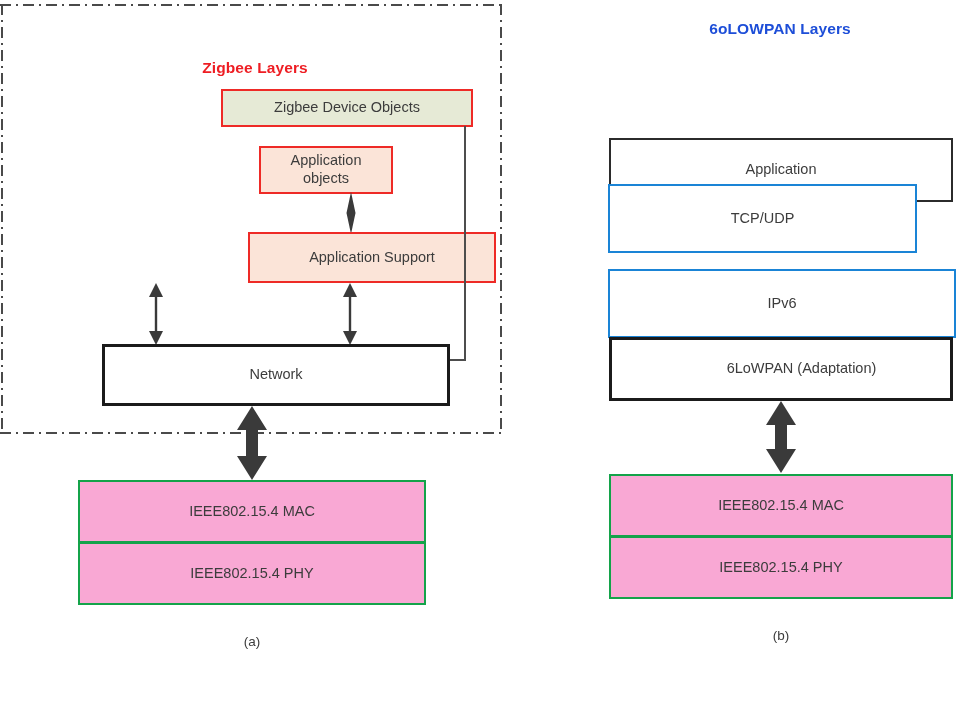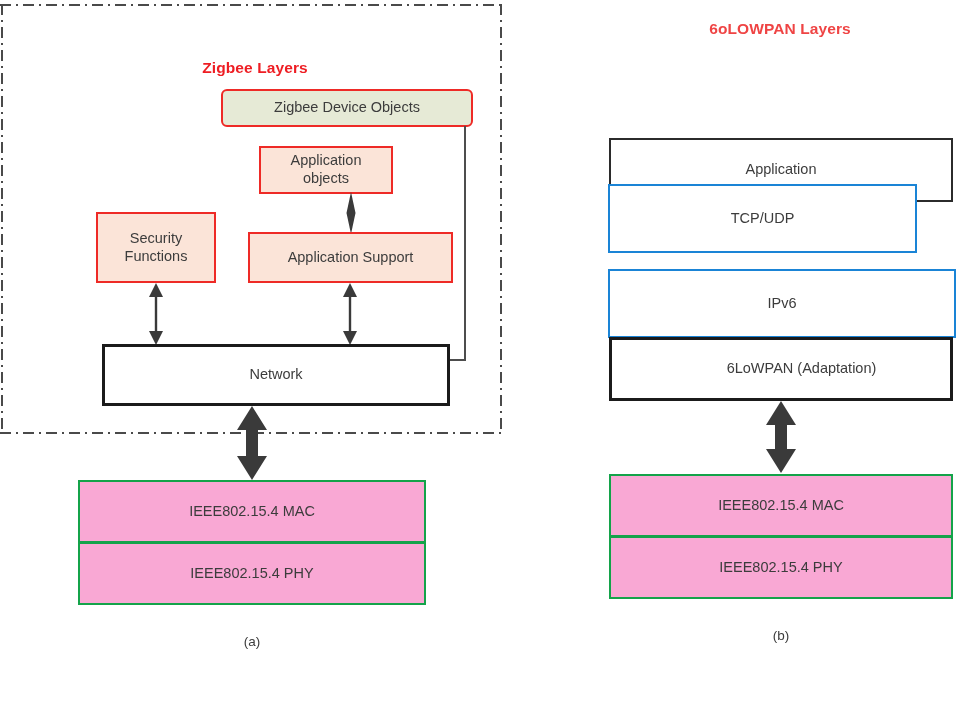--- a/index.html
+++ b/index.html
@@ -25,21 +25,21 @@
 
   
   .panel-title {
     font-size: 15.5px;
     font-weight: bold;
     text-align: center;
     letter-spacing: .1px;
     white-space: nowrap;
   }
   .title-zigbee { color: #ee1d23; margin-top: 36px; }
-  .title-6lowpan { color: #ef4444; }
+  .title-6lowpan { color: #1d4ed8; }
   .dd-edge { background: transparent; }
   .dd-h {
     background-image: repeating-linear-gradient(to right,
       #4a4a4a 0px, #4a4a4a 11px,
       rgba(0,0,0,0) 11px, rgba(0,0,0,0) 16px,
       #4a4a4a 16px, #4a4a4a 18px,
       rgba(0,0,0,0) 18px, rgba(0,0,0,0) 23px);
     height: 1.7px;
   }
   .dd-v {
@@ -104,41 +104,37 @@
 
 <div class="stage">
 
   <div class="abs dd-edge dd-h" style="left:0px; top:4px; width:502px;"></div>
   <div class="abs dd-edge dd-h" style="left:0px; top:432px; width:502px;"></div>
   <div class="abs dd-edge dd-v" style="left:1px; top:4px; height:430px;"></div>
   <div class="abs dd-edge dd-v" style="left:500px; top:4px; height:430px;"></div>
 
   <div class="abs panel-title title-zigbee" style="left:130px; top:23px; width:250px;">Zigbee Layers</div>
 
-  <div class="abs box box-zdo" style="left:221px; top:89px; width:252px; height:38px;border-radius:6px;">
+  <div class="abs box box-zdo" style="left:221px; top:89px; width:252px; height:38px;">
     <span>Zigbee Device Objects</span>
   </div>
 
   <div class="abs box box-red" style="left:259px; top:146px; width:134px; height:48px; flex-direction:column;">
     <span>Application</span>
     <span>objects</span>
   </div>
 
   <div class="abs thin-arrow" style="left:342px; top:192px; width:18px; height:42px;">
     <svg width="18" height="42" viewBox="0 0 18 42">
       <polygon points="9,0 13.5,21 9,42 4.5,21" fill="#3a3a3a"></polygon>
     </svg>
   </div>
 
-  <div class="abs box box-red" style="left:96px; top:212px; width:120px; height:71px; flex-direction:column;">
-    <span>Security</span>
-    <span>Functions</span>
-  </div>
-
-  <div class="abs box box-red" style="left:248px; top:232px; width:205px; height:51px;">
+
+  <div class="abs box box-red" style="left:248px; top:232px; width:248px; height:51px;">
     <span>Application Support</span>
   </div>
 
   <div class="abs thin-arrow" style="left:146px; top:283px; width:20px; height:62px;">
     <svg width="20" height="62" viewBox="0 0 20 62">
       <line x1="10" y1="8" x2="10" y2="54" stroke="#3a3a3a" stroke-width="2.4"></line>
       <polygon points="10,0 17,14 3,14" fill="#3a3a3a"></polygon>
       <polygon points="10,62 17,48 3,48" fill="#3a3a3a"></polygon>
     </svg>
   </div>

